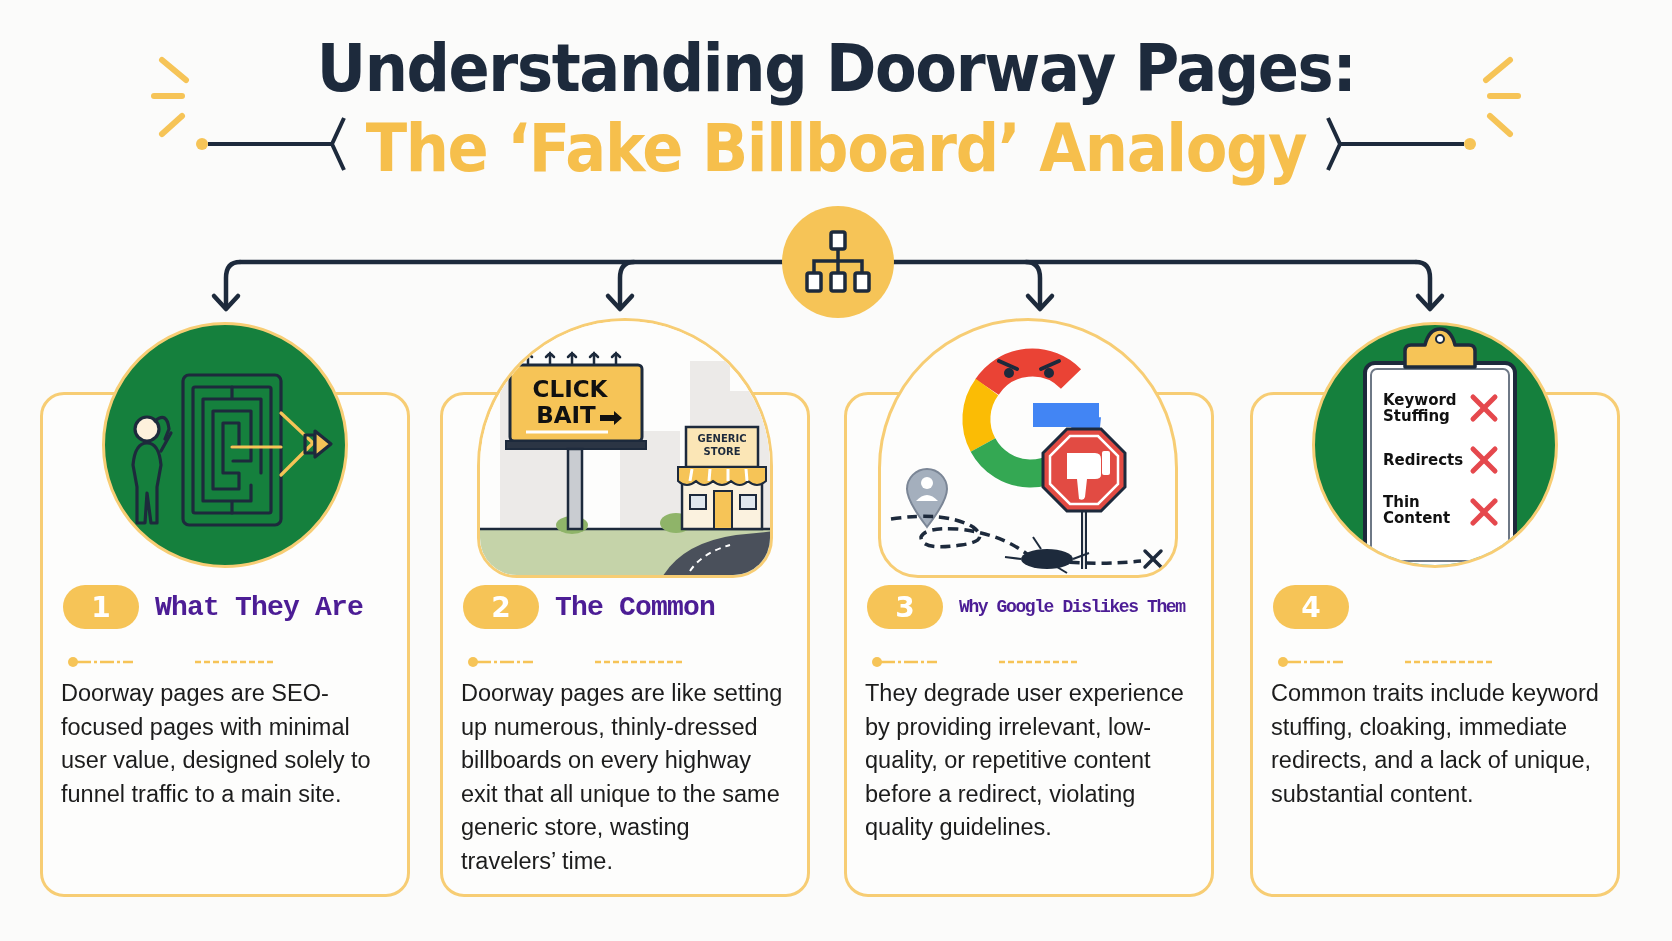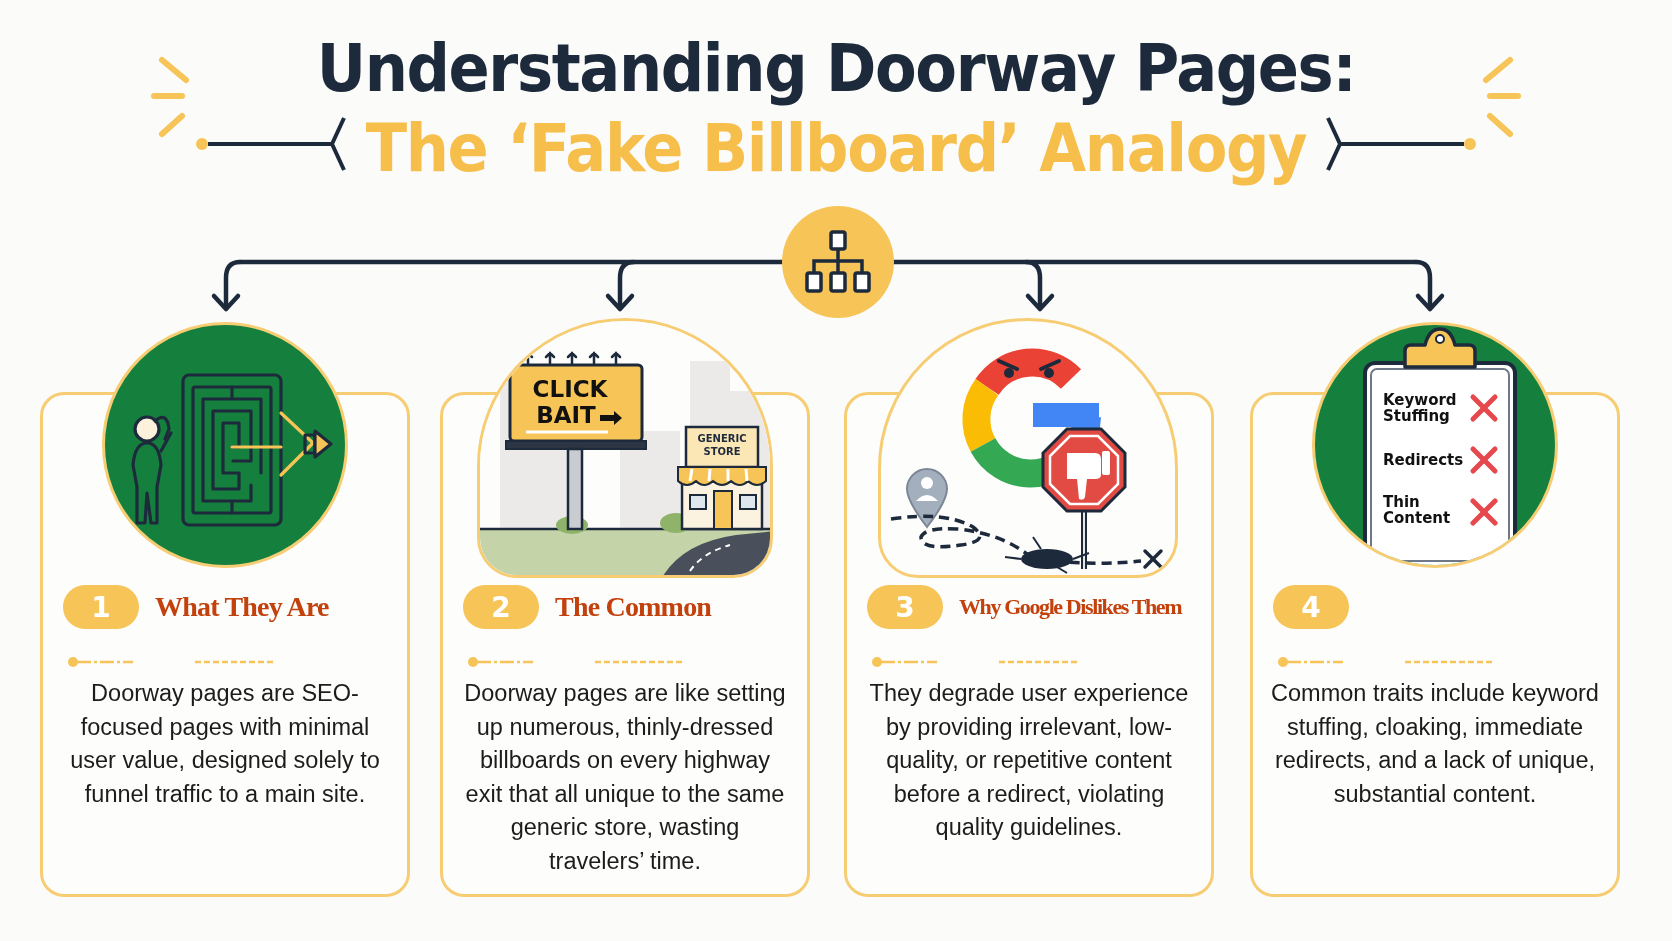--- a/index.html
+++ b/index.html
@@ -58,28 +58,28 @@
       position: absolute; top: 190px; left: 20px; right: 10px;
       display: flex; align-items: center; gap: 16px;
     }
     .num-pill {
       width: 76px; height: 44px; border-radius: 22px; background: #f6c457;
       color: #fff; font-weight: 700; font-size: 28px;
       display: flex; align-items: center; justify-content: center;
       font-family: "DejaVu Sans", sans-serif;
     }
     .card-title {
-      font-weight: 700; font-size: 28px; color: #c2410c; white-space: nowrap;
-      font-family: Liberation Serif, serif; letter-spacing: -0.8px; text-align: center;
-    }
-    .card-3 .card-title { font-size: 22px; letter-spacing: -1.4px; }
+      font-weight: 700; font-size: 28px; color: #4c1d95; white-space: nowrap;
+      font-family: Liberation Mono, monospace; letter-spacing: -0.8px; text-align: center;
+    }
+    .card-3 .card-title { font-size: 18px; letter-spacing: -1.4px; }
     .divider { position: absolute; top: 262px; left: 24px; right: 24px; height: 10px; }
     .card-body {
       position: absolute; top: 282px; left: 18px; right: 18px;
-      text-align: center; font-size: 23.5px; line-height: 33.5px; color: #1c1c1c;
+      text-align: left; font-size: 23.5px; line-height: 33.5px; color: #1c1c1c;
       font-family: "Liberation Sans", sans-serif;
     }
 
     .clip-text { font-family: "DejaVu Sans", sans-serif; font-weight: 700; fill: #111; }
   </style>
 </head>
 <body>
 
 <div class="deco abs" style="left:148px; top:52px;">
   <svg width="210" height="120" viewBox="0 0 210 120">

